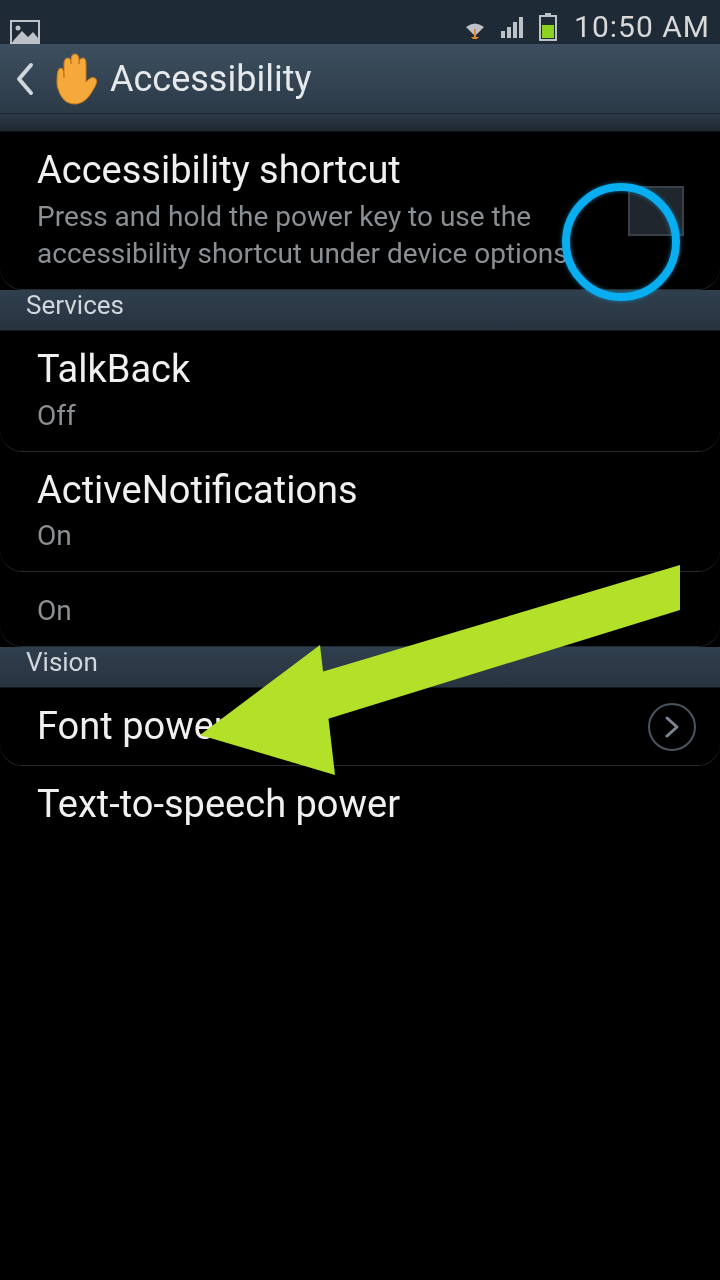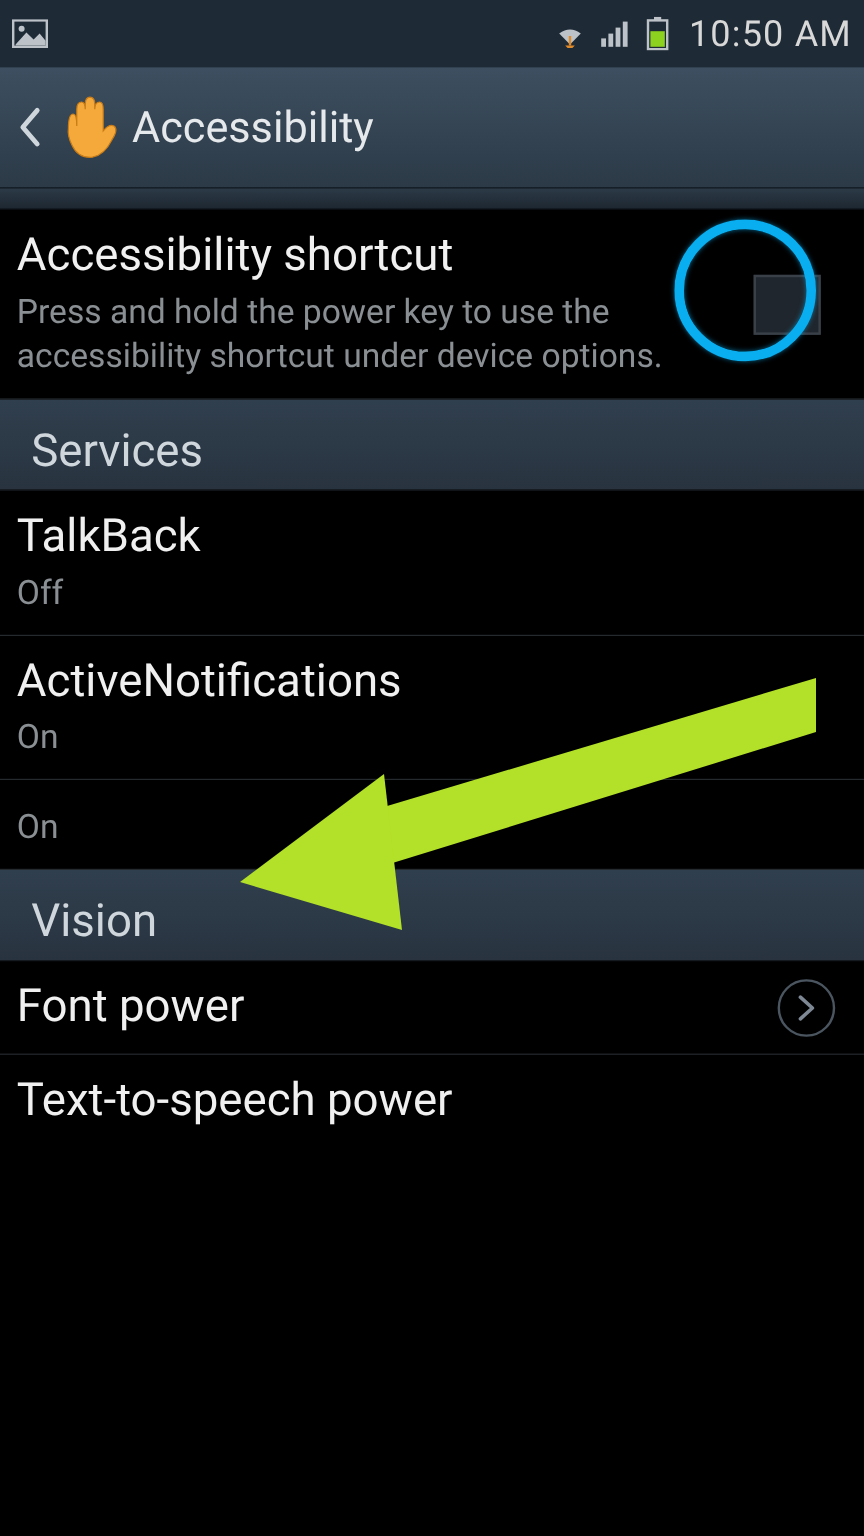--- a/index.html
+++ b/index.html
@@ -6,36 +6,36 @@
   html, body { width: 720px; height: 1280px; overflow: hidden; }
   body {
     background: #000;
     font-family: Roboto, "Helvetica Neue", Arial, sans-serif;
     color: #e5e5e5;
     position: relative;
   }
 
   
   .statusbar {
-    height: 56px;
+    height: 44px;
     background: #1e2a36;
     display: flex;
-    align-items: center;
+    align-items: flex-end;
     justify-content: space-between;
     padding: 0 10px;
     font-size: 28px;
     color: #d8d8d8;
   }
   .statusbar-left, .statusbar-right { display: flex; align-items: center; gap: 10px; }
   .status-icon { display: inline-flex; align-items: center; }
   .clock { font-size: 30px; letter-spacing: 1px; margin-left: 6px; }
 
   
   .header {
-    height: 101px;
+    height: 70px;
     background: linear-gradient(#3d4f60, #2c3a47);
     display: flex;
     align-items: center;
     padding-left: 10px;
     border-bottom: 1px solid #1a2530;
   }
   .back-chevron {
     width: 30px; height: 50px;
     display: flex; align-items: center; justify-content: center;
     color: #cfd6dc;
@@ -54,40 +54,41 @@
   
   .thin-gap {
     height: 18px;
     background: linear-gradient(#2c3a47, #1d2731);
     border-bottom: 1px solid #0a0e12;
   }
 
   
   .list { background: #000; }
   .item {
-    padding: 16px 14px;
+    padding: 16px 37px;
     border-bottom: 1px solid #252a2f;
     position: relative;
+    border-radius: 22px;
   }
   .item-title {
     font-size: 38px;
     color: #f0f0f0;
     line-height: 1.2;
   }
   .item-sub {
     font-size: 28px;
     color: #8a8f93;
     margin-top: 4px;
     line-height: 1.35;
     max-width: 560px;
   }
   .section-header {
     background: linear-gradient(#303f4e, #28333f);
-    padding: 21px 26px 10px 26px;
-    font-size: 38px;
+    padding: 0 26px 10px 26px;
+    font-size: 26px;
     color: #cfd6dc;
     border-bottom: 1px solid #14191f;
   }
 
   
   .chevron-right {
     position: absolute;
     right: 24px;
     top: 50%;
     transform: translateY(-50%);

